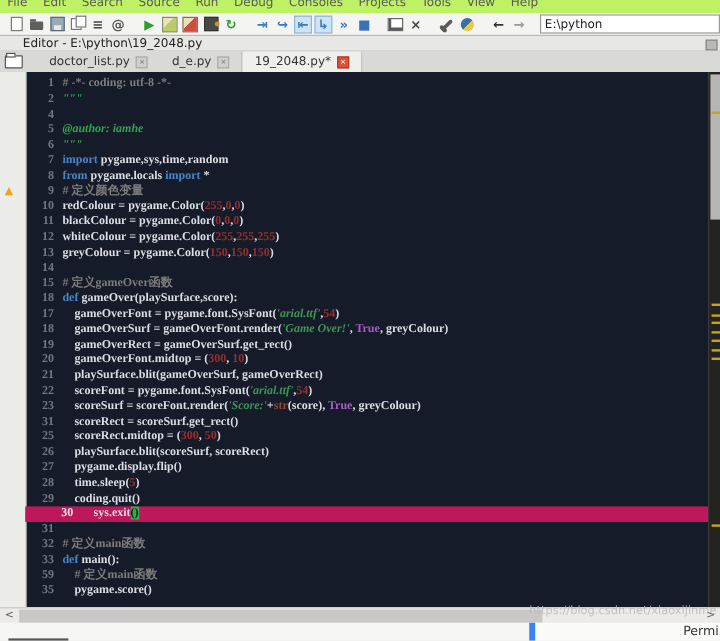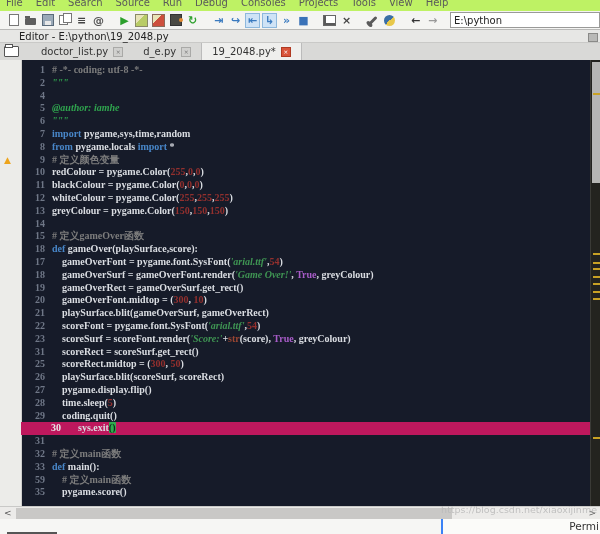--- a/index.html
+++ b/index.html
@@ -93,21 +93,21 @@
   .harrow{position:absolute;top:1px;font-size:9px;color:#555;line-height:11px;}
   .harrow.left{left:4px;}
   .harrow.right{right:4px;}
   .hthumb{position:absolute;left:16px;top:1px;width:436px;height:11px;background:#c9c8c6;}
 
   
   .statusbar{position:absolute;left:0;top:519px;width:100%;height:15px;background:#f6f6f4;
              font-size:10.5px;color:#333;}
   .status-left{position:absolute;left:8px;top:15px;}
   .status-right-box{position:absolute;left:441px;top:0;right:0;height:100%;background:#fbfbf9;
-             border-left:2px solid #3b82f6;text-align:center;}
+             border-left:5px solid #3b82f6;text-align:center;}
   .status-right{position:absolute;right:1px;top:1px;white-space:nowrap;}
   .status-underline{position:absolute;left:7px;top:13px;width:50px;height:2px;background:#555;}
 
   
   .watermark{position:absolute;right:3px;top:504px;font-size:9.5px;color:#b9b9b9;
              opacity:.85;z-index:5;pointer-events:none;white-space:nowrap;}
 </style>
 </head>
 <body>
 

